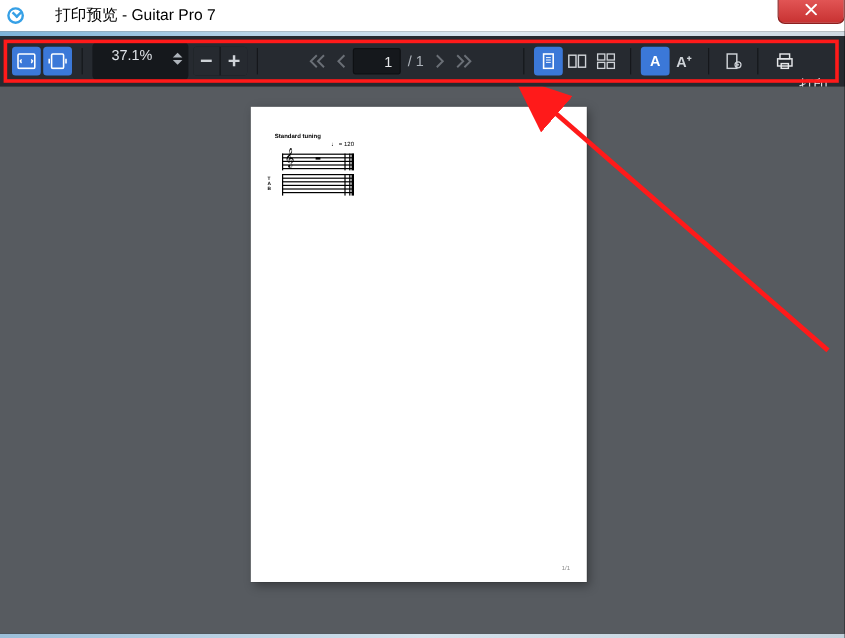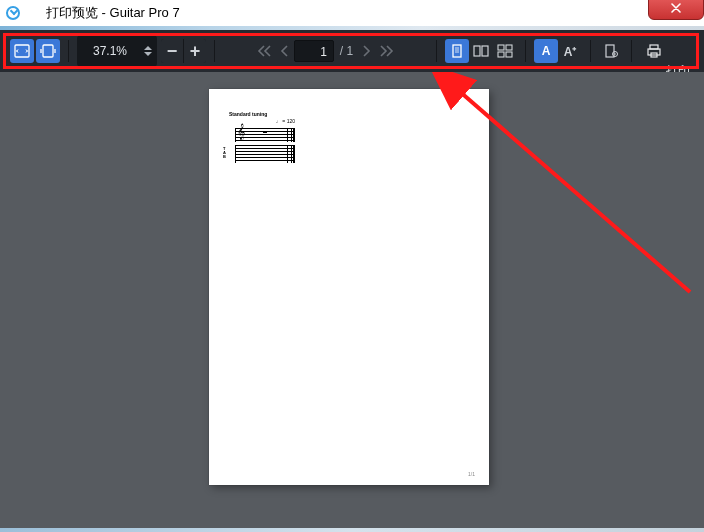--- a/index.html
+++ b/index.html
@@ -114,21 +114,20 @@
     cursor: pointer;
   }
   .tb-btn.active {
     background: #3b78d8;
     color: #fff;
   }
   .tb-btn svg { display:block; }
 
   .zoom-group {
     display: flex;
-    align-items: center;
     background: #15181c;
     height: 24px;
     border-radius: 4px;
     padding: 4px 2px;
   }
   .zoom-val {
     width: 62px;
     text-align: center;
     color: #dfe3e8;
     font-size: 12px;

